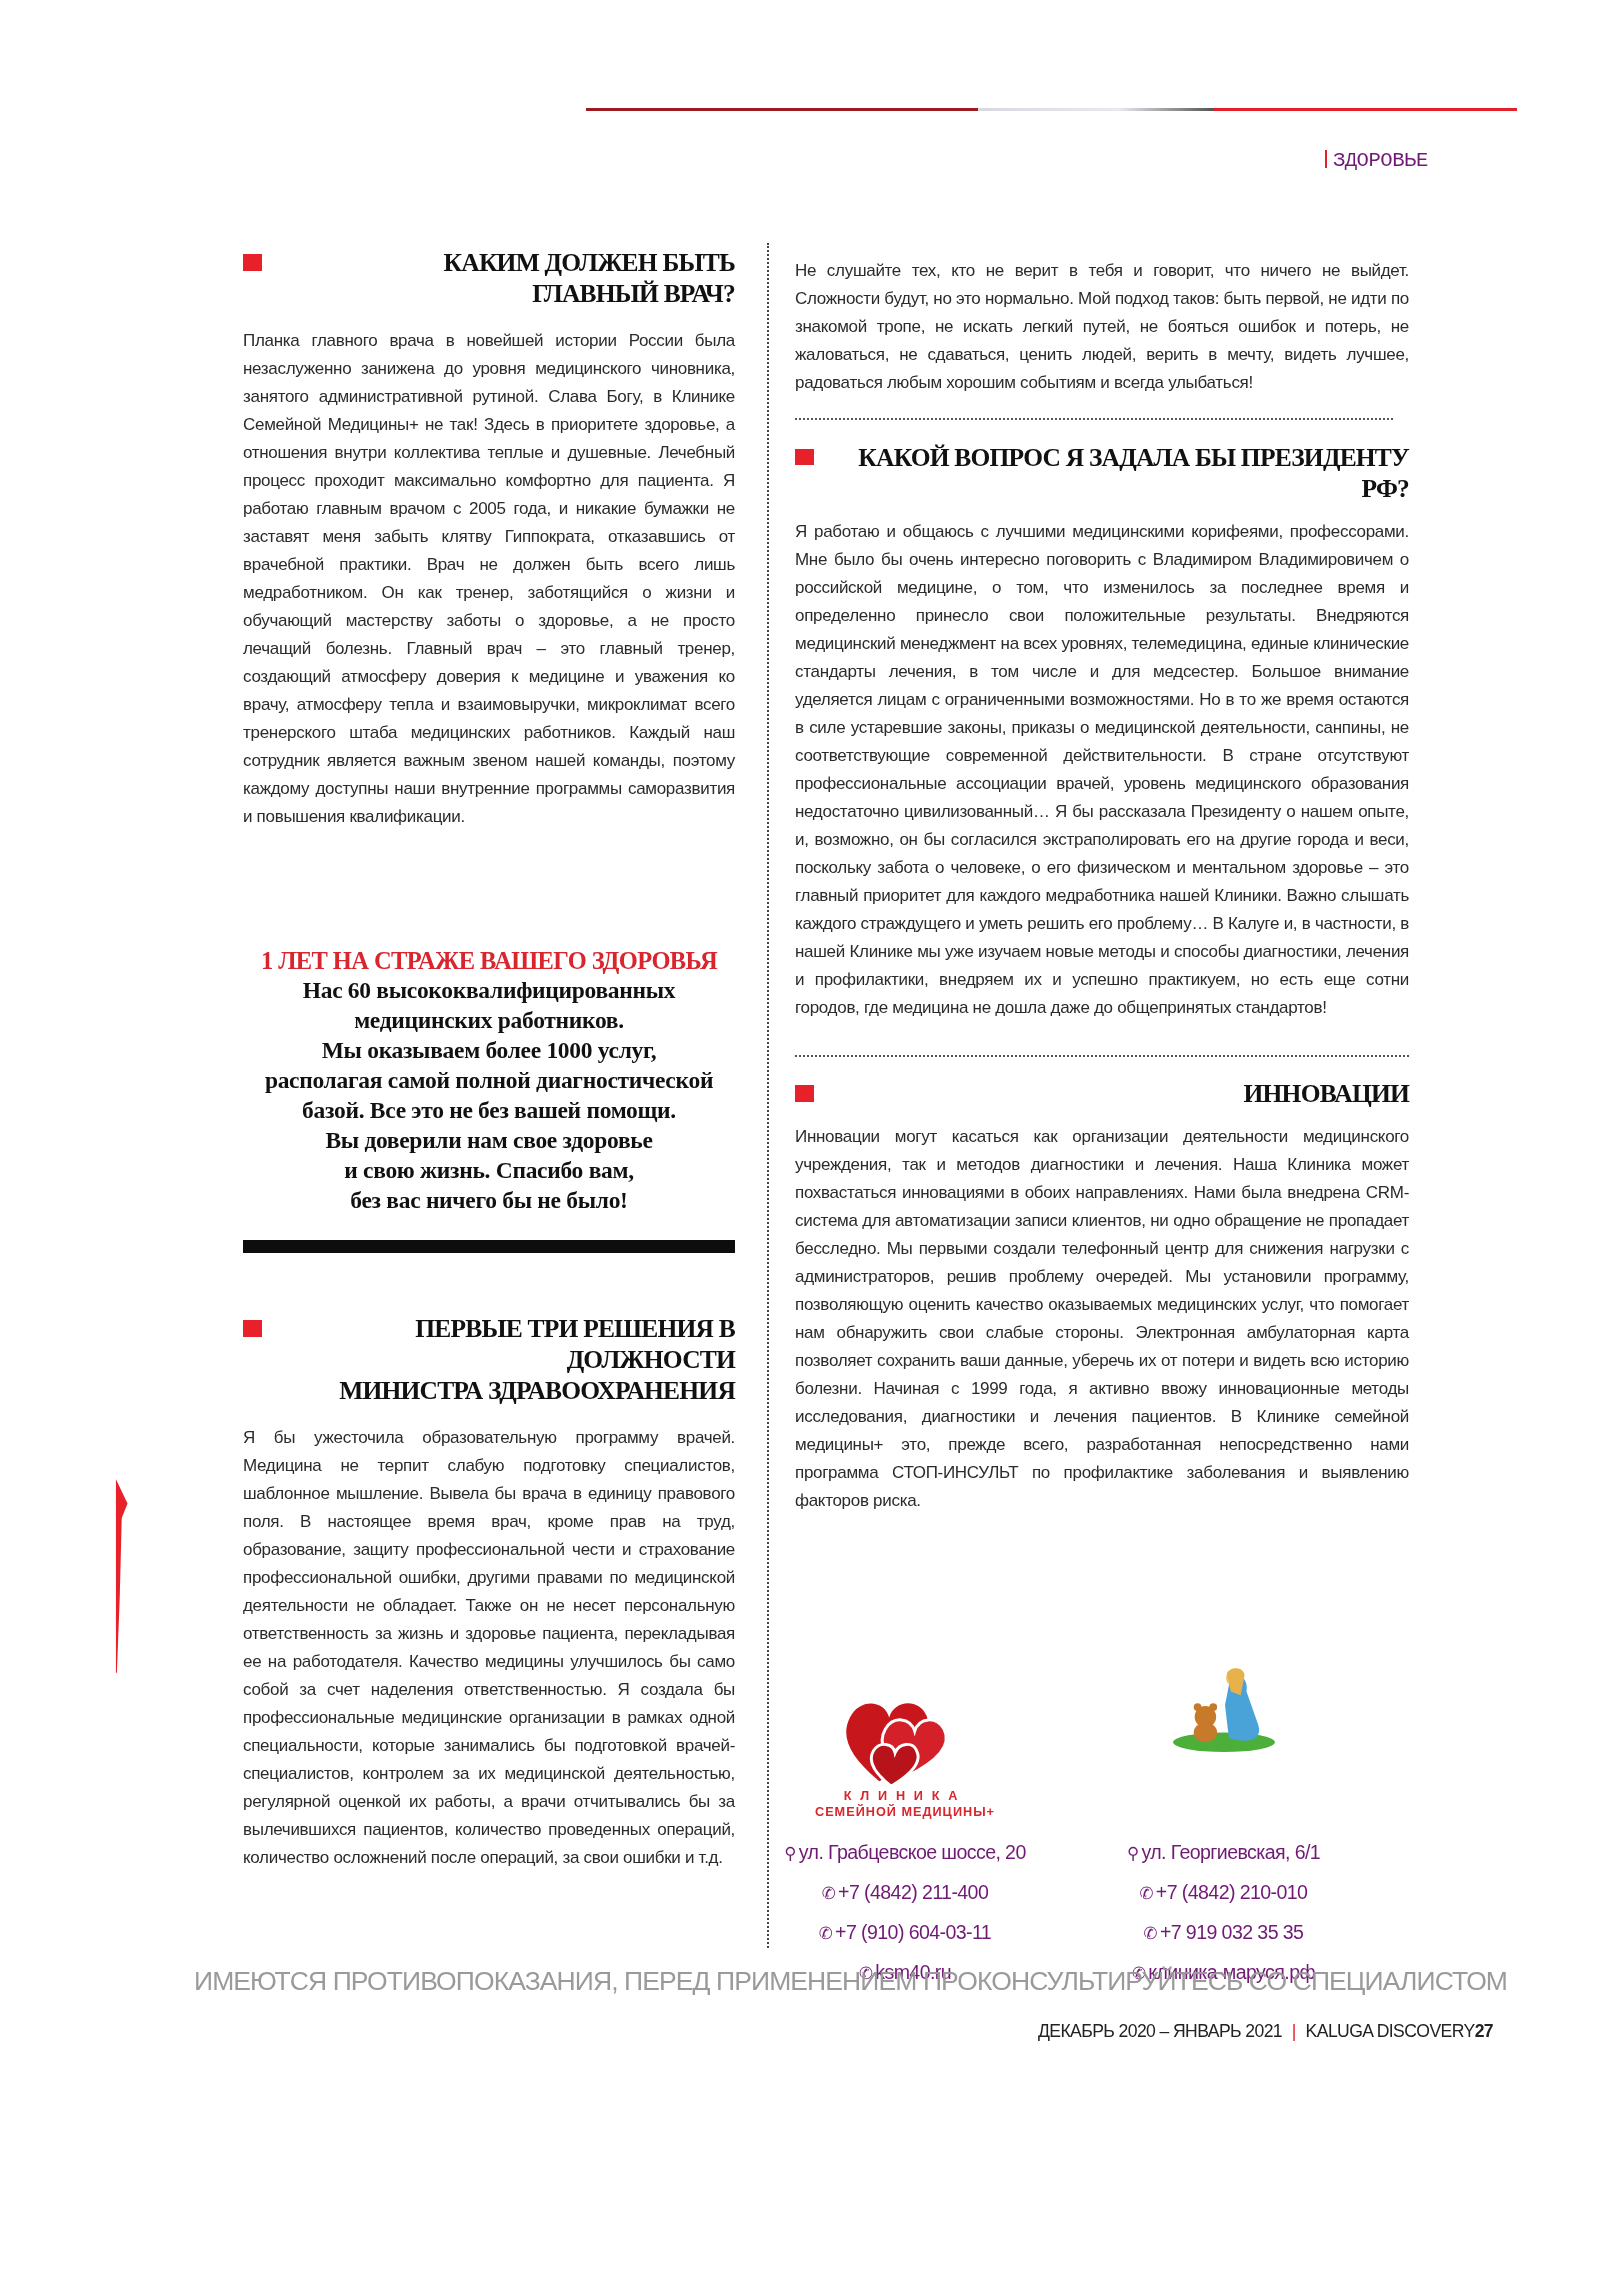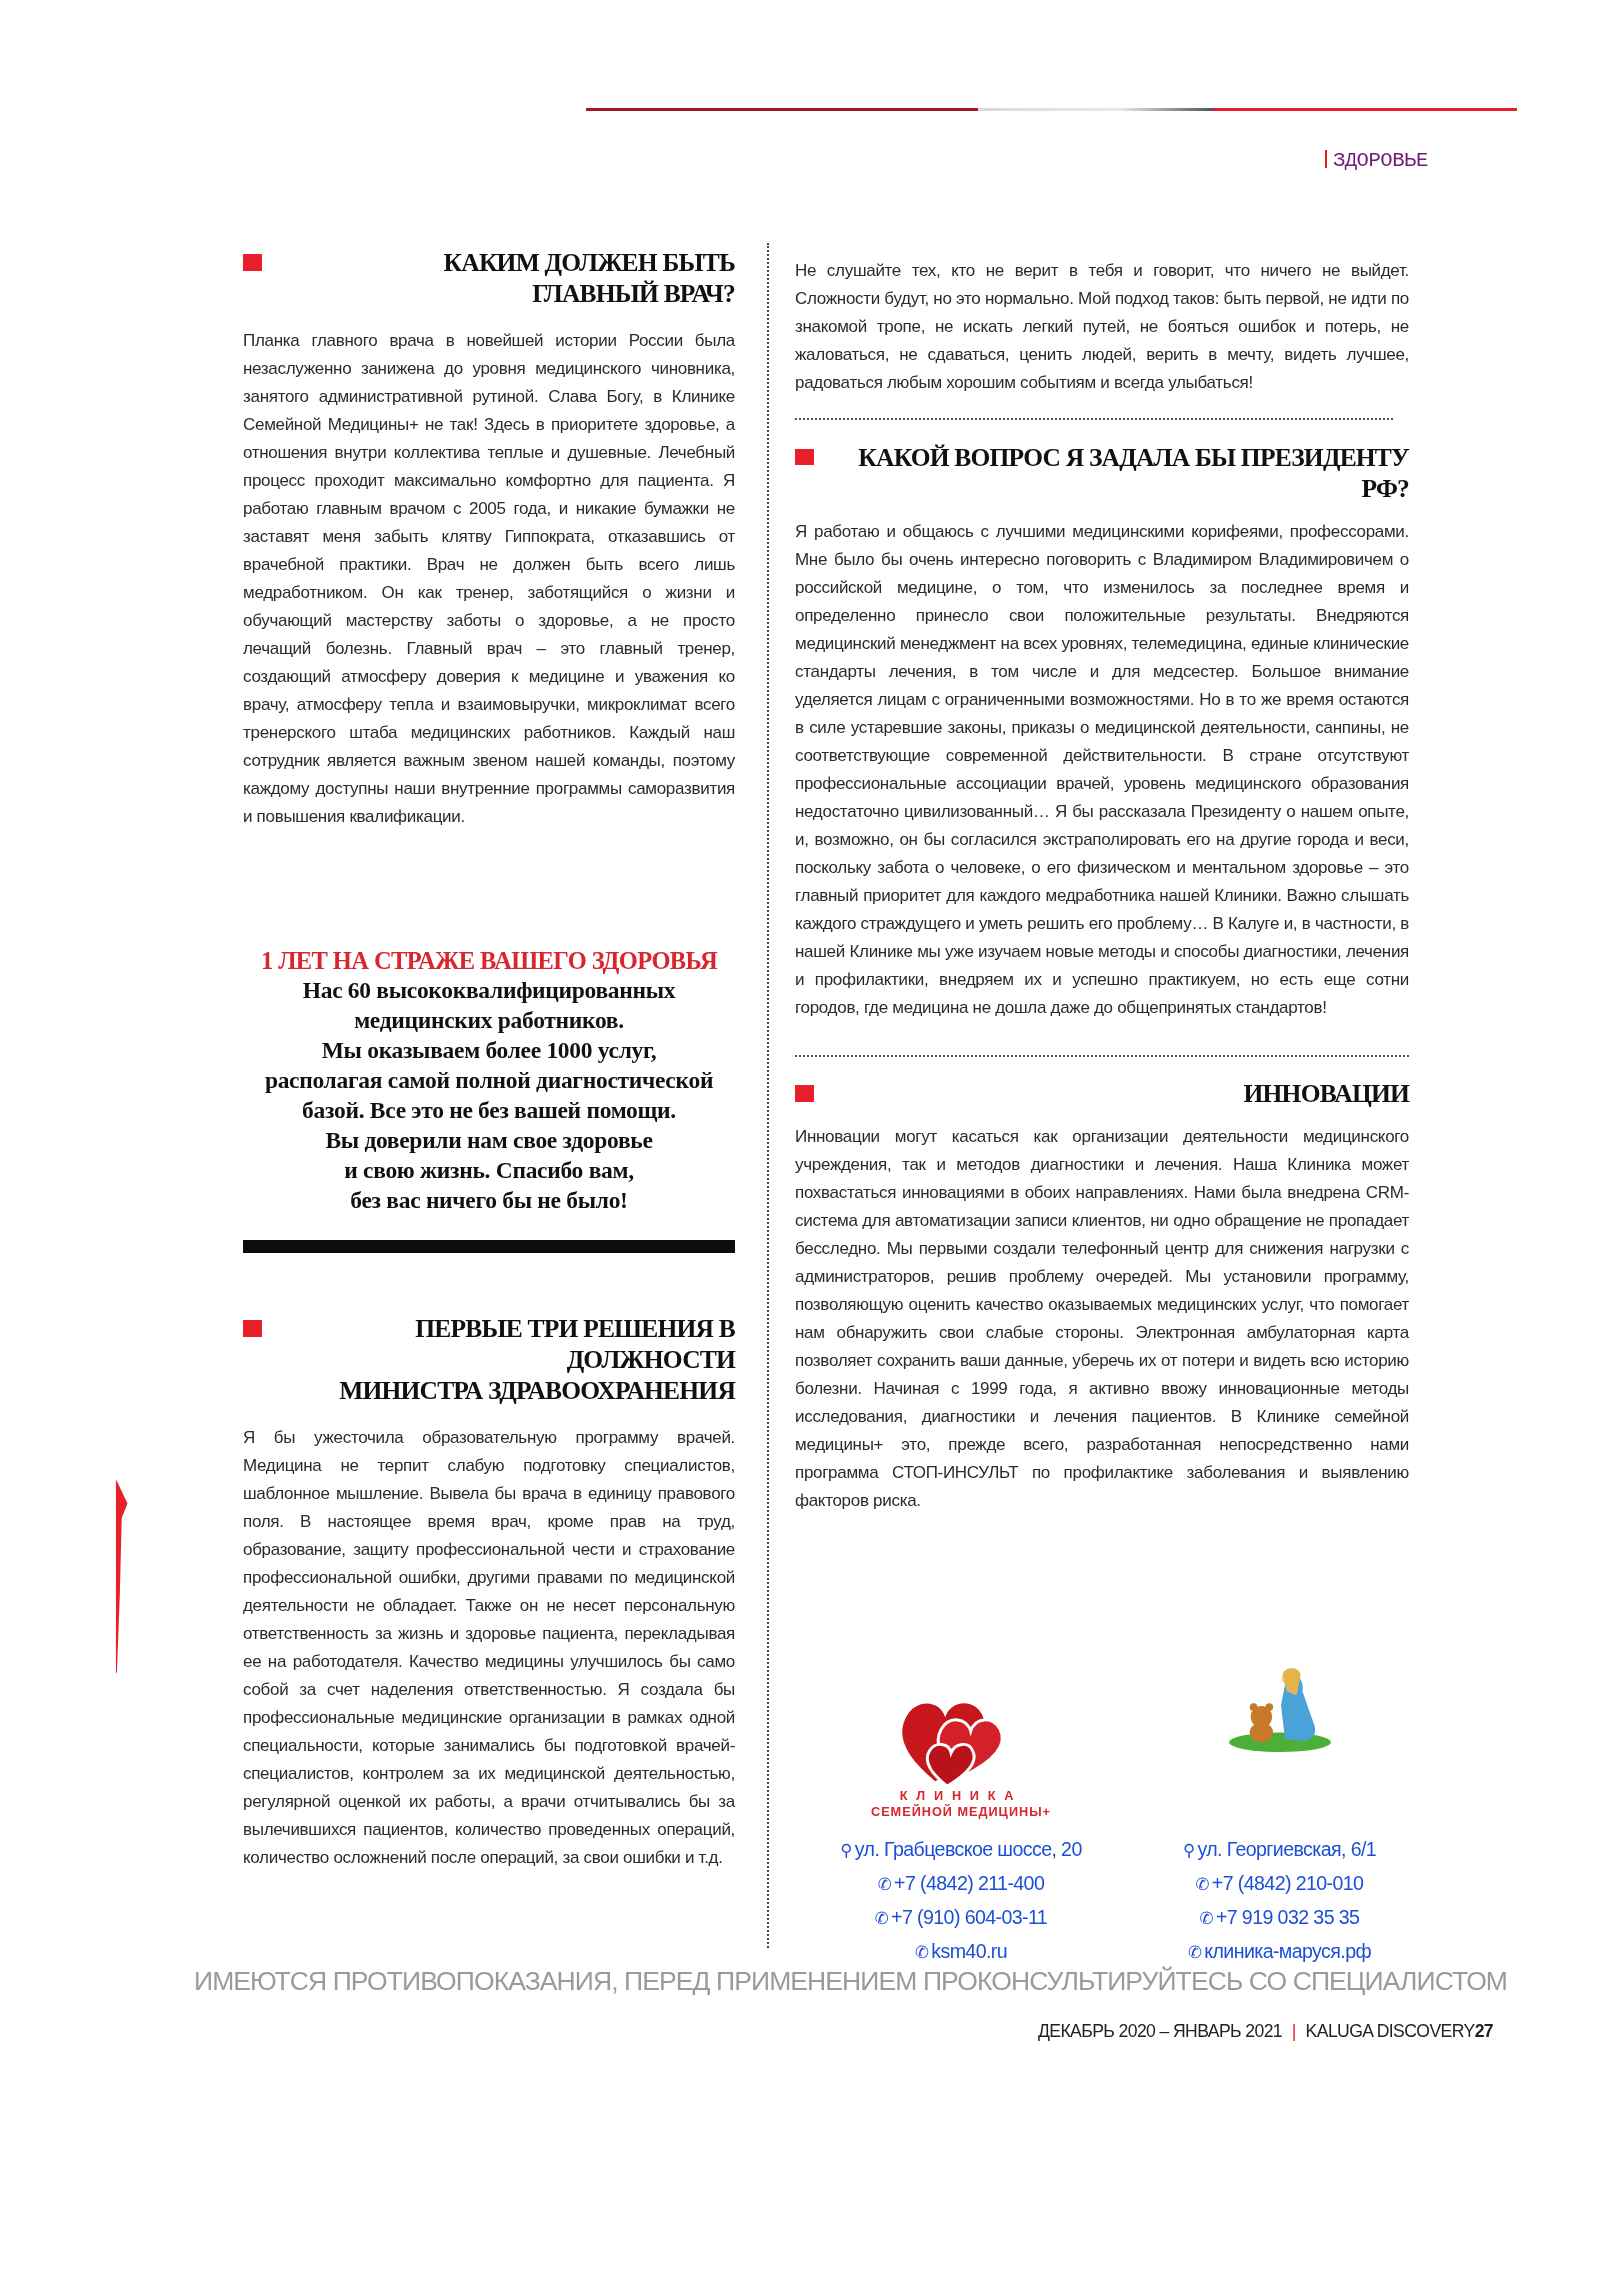--- a/index.html
+++ b/index.html
@@ -34,25 +34,25 @@
 
   .dots-h { border-top: 2.9px dotted #555; height: 0; }
 
   .promo { position: absolute; left: 243px; top: 946px; width: 492px; text-align: center; }
   .promo .promo-title { font-family: "Liberation Serif", serif; font-weight: bold; color: #d9252d;
                         font-size: 24.5px; line-height: 29px; letter-spacing: -0.6px; }
   .promo .promo-line { font-family: "Liberation Serif", serif; font-weight: bold; color: #111;
                        font-size: 23.5px; line-height: 30px; letter-spacing: -0.3px; }
   .promo-bar { position: absolute; left: 243px; top: 1240px; width: 492px; height: 12.7px; background: #0d0d0d; }
 
-  .logos { position: absolute; left: 824px; top: 1666px; width: 637px; height: 284px; }
+  .logos { position: absolute; left: 768px; top: 1666px; width: 637px; height: 284px; }
   .clinic { position: absolute; text-align: center; }
   .clinic-1 { left: 0; width: 274px; top: 0; }
   .clinic-2 { left: 333px; width: 245px; top: 0; }
-  .clinic .contact { font-size: 19.6px; line-height: 32px; color: #1d4ed8; letter-spacing: -0.6px; }
+  .clinic .contact { font-size: 19.6px; line-height: 38px; color: #701a75; letter-spacing: -0.6px; }
   .clinic .contact .ico { display: inline-block; margin-right: 2.9px; font-size: 16.7px; }
   .logo-box { height: 167px; position: relative; }
   .logo-caption-red { color: #d9252d; font-size: 12.7px; letter-spacing: 8.8px; font-weight: bold; line-height: 15.7px; }
   .logo-caption-red2 { color: #d9252d; font-size: 12.7px; letter-spacing: 1px; font-weight: bold; line-height: 15.7px; }
   .marusya-word { font-family: "Liberation Serif", serif; font-style: italic; font-weight: bold;
                   font-size: 39px; line-height: 39px;
                   background: linear-gradient(90deg, #e8312a, #f28c1e 25%, #f5d31b 45%, #3cb44a 65%, #2f8fd8 85%, #7b3fb8);
                   -webkit-background-clip: text; background-clip: text; color: transparent; }
   .marusya-sub { font-size: 17.6px; letter-spacing: 8.8px; color: #555; line-height: 19.6px; }
 

